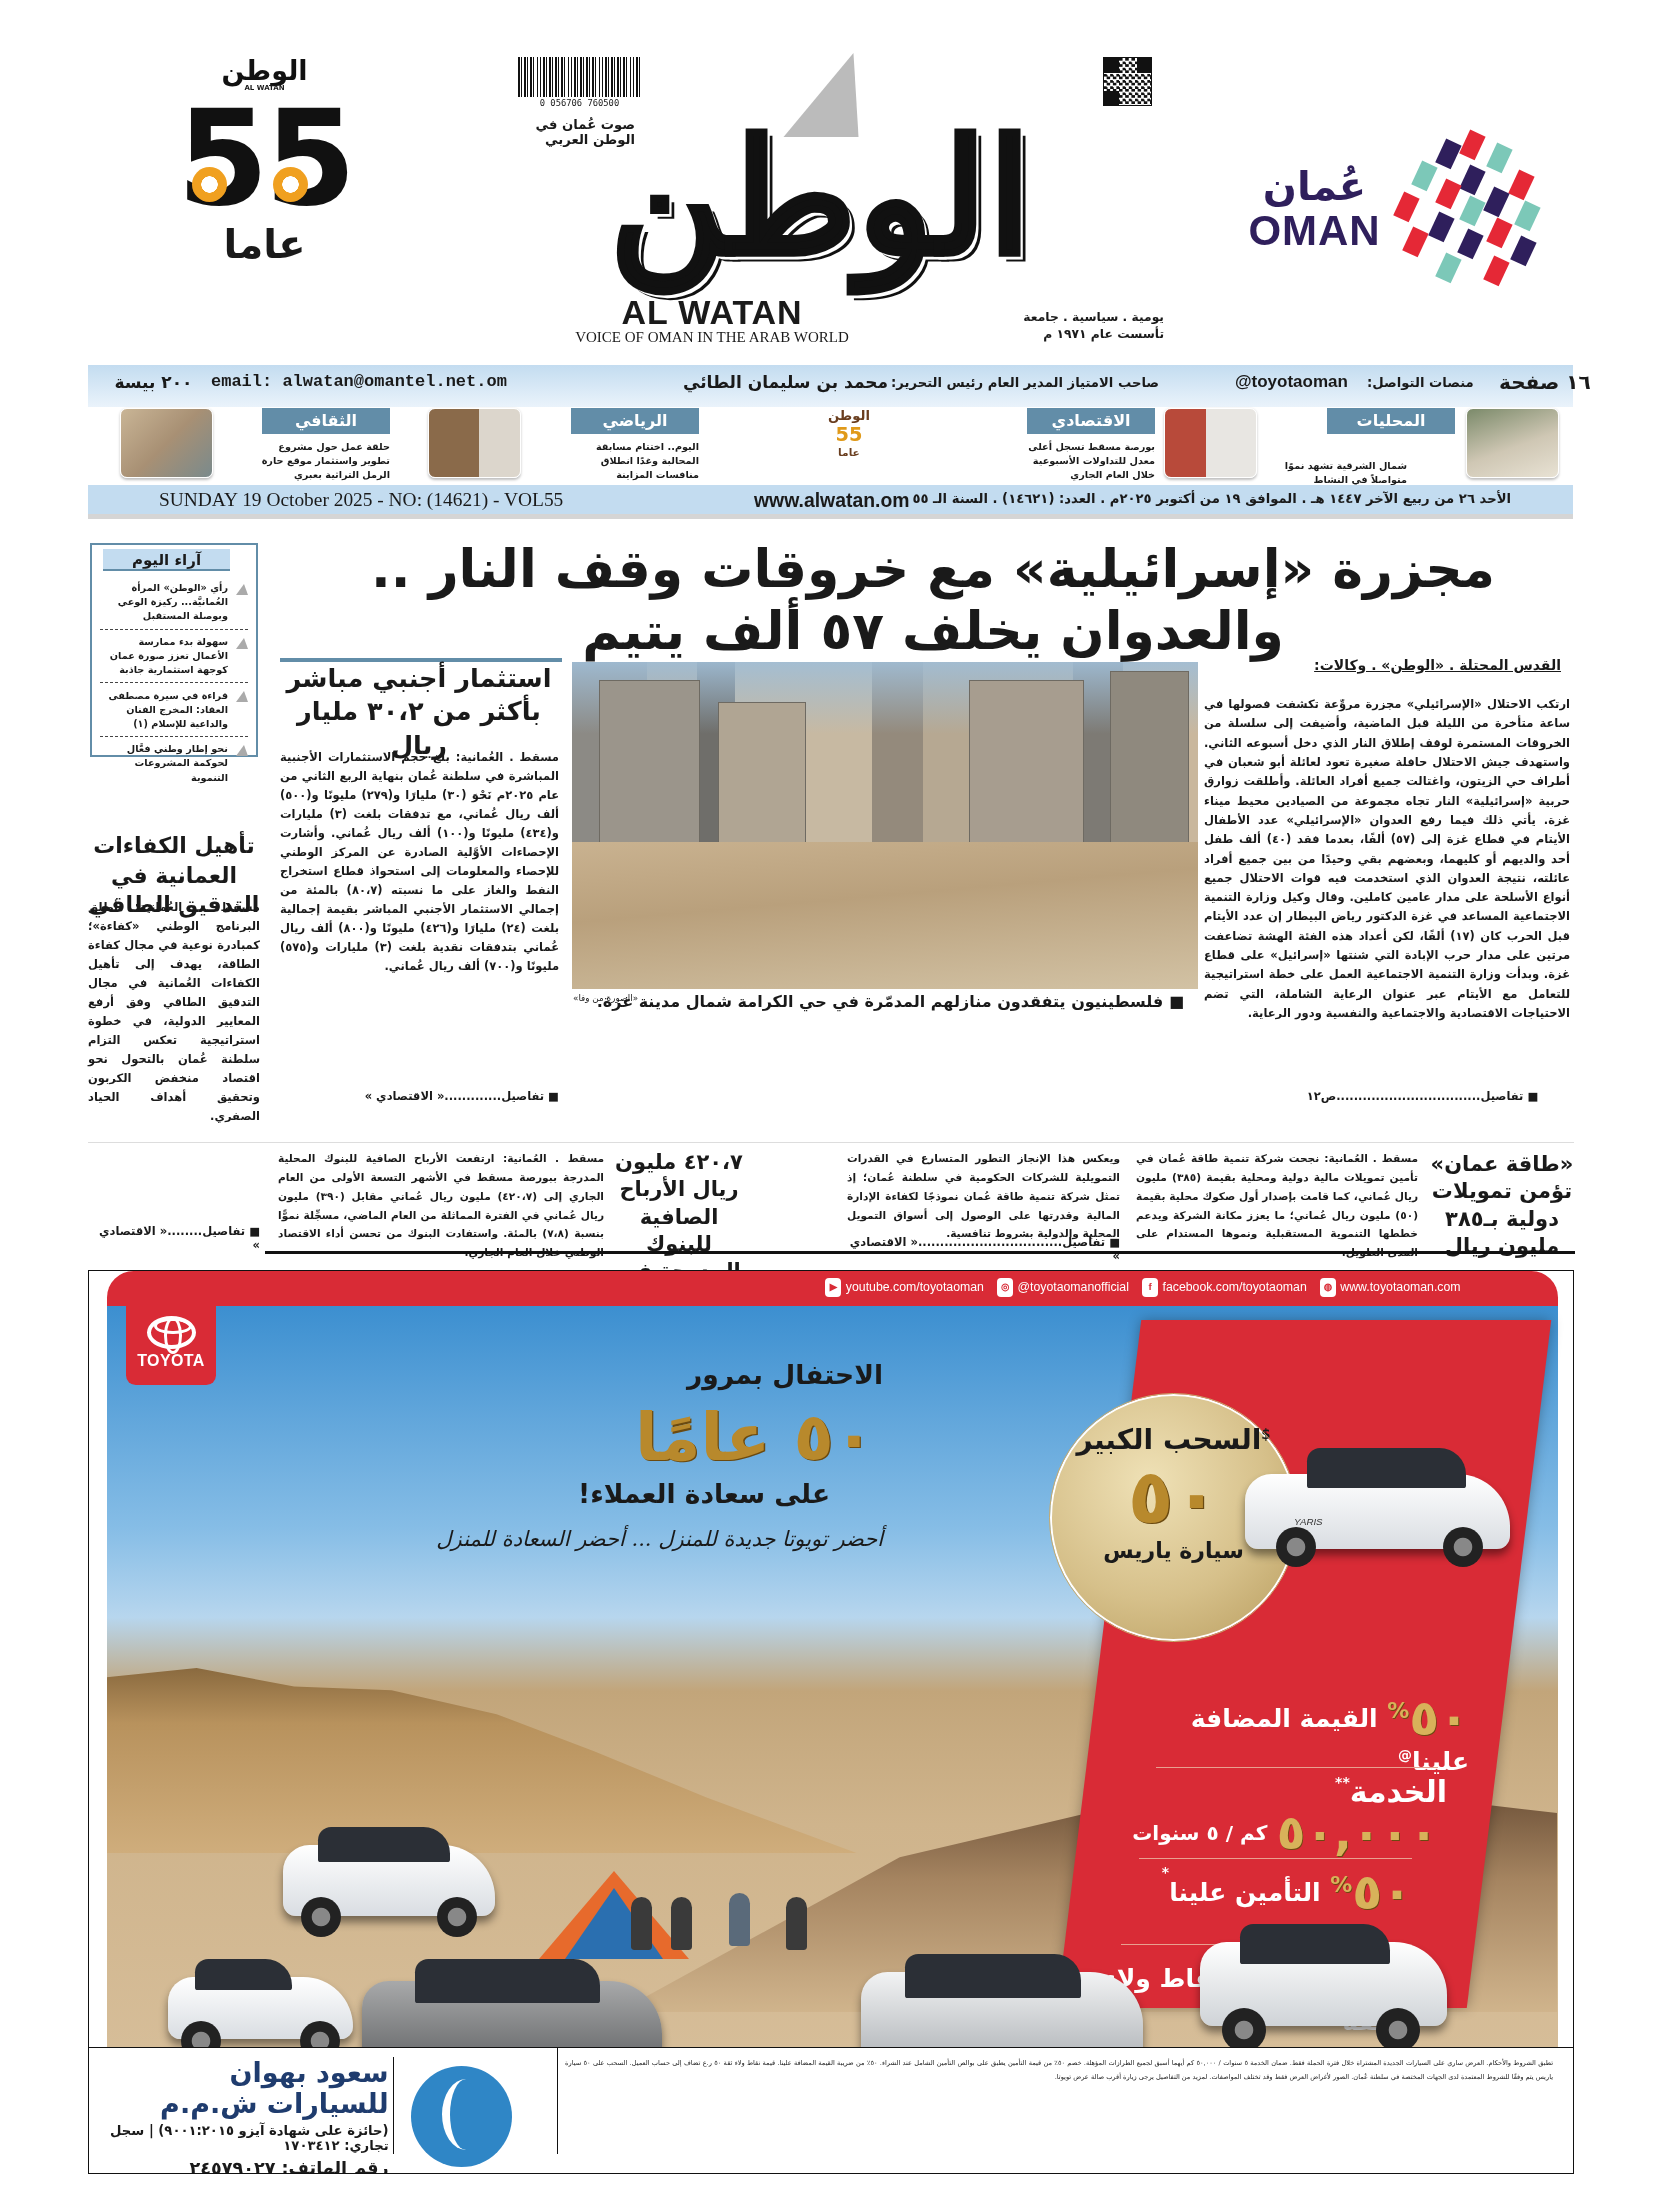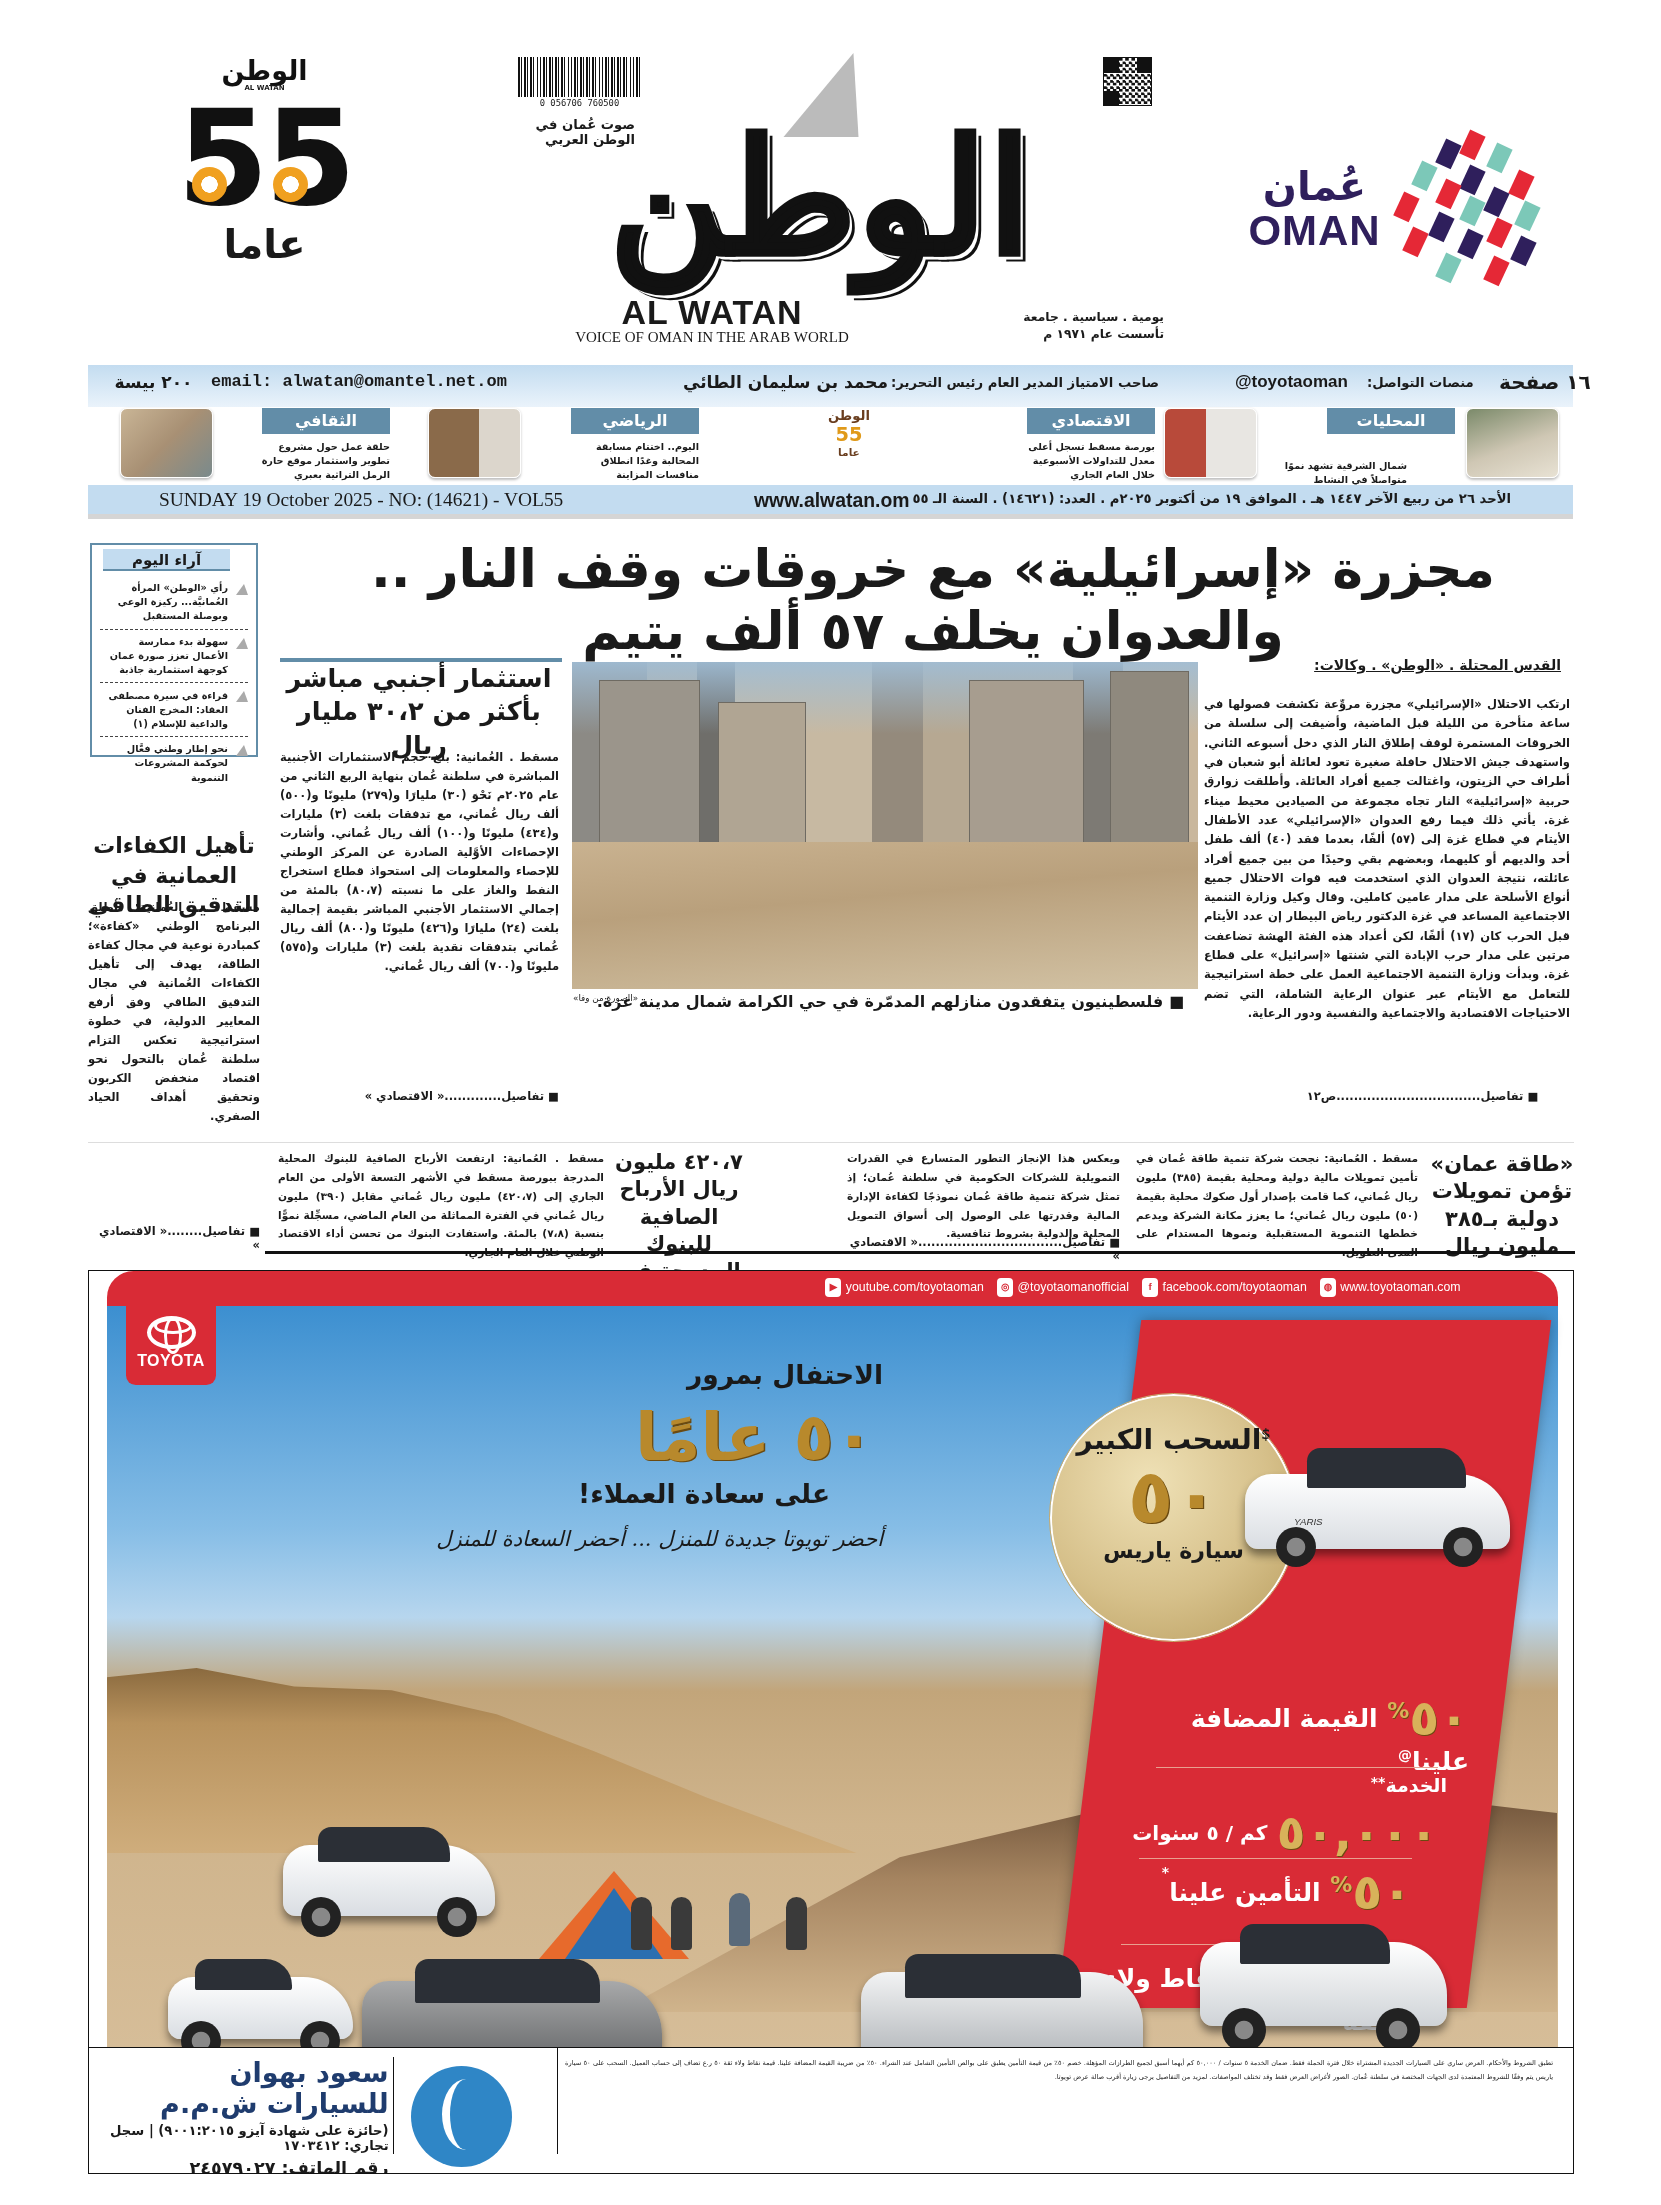--- a/index.html
+++ b/index.html
@@ -348,21 +348,21 @@
     <div class="wheel" style="left:198px; top:97px;"></div>
     <div style="position:absolute; left:49px; top:86px; font-family:'Liberation Sans',sans-serif; font-size:9.7px; font-style:italic; color:#333;">YARIS</div>
   </div>
 
   <div class="offer rtl" style="left:1045px; top:419px;">
     <span class="num"><span>٥٠</span><sup style="font-size:22px;">%</sup></span>
     <span class="txt">القيمة المضافة علينا</span><span class="sup">@</span>
   </div>
   <div class="offer-rule" style="left:1067px; top:496px; width:282px;"></div>
   <div class="offer rtl" style="left:1023px; top:503px;">
-    <span class="txt" style="font-size:19px;">الخدمة</span><span class="sup">**</span>
+    <span class="txt" style="font-size:30px;">الخدمة</span><span class="sup">**</span>
   </div>
   <div class="offer rtl" style="left:1014px; top:534px;">
     <span class="num" style="font-size:47px;">٥٠,٠٠٠</span>
     <span class="txt" style="font-size:20px;">كم / ٥ سنوات</span>
   </div>
   <div class="offer-rule" style="left:1050px; top:587px; width:273px;"></div>
   <div class="offer rtl" style="left:988px; top:593px;">
     <span class="num"><span>٥٠</span><sup style="font-size:22px;">%</sup></span>
     <span class="txt">التأمين علينا</span><span class="sup">*</span>
   </div>

